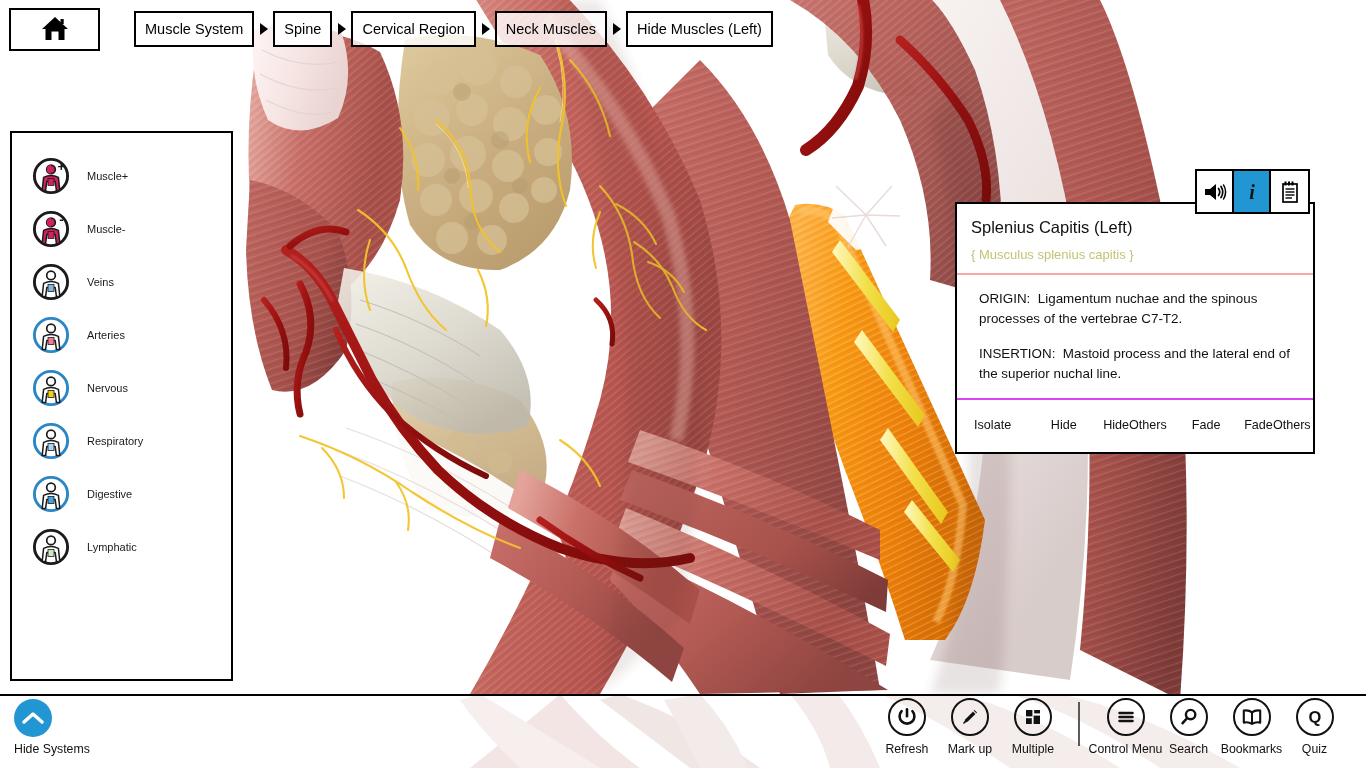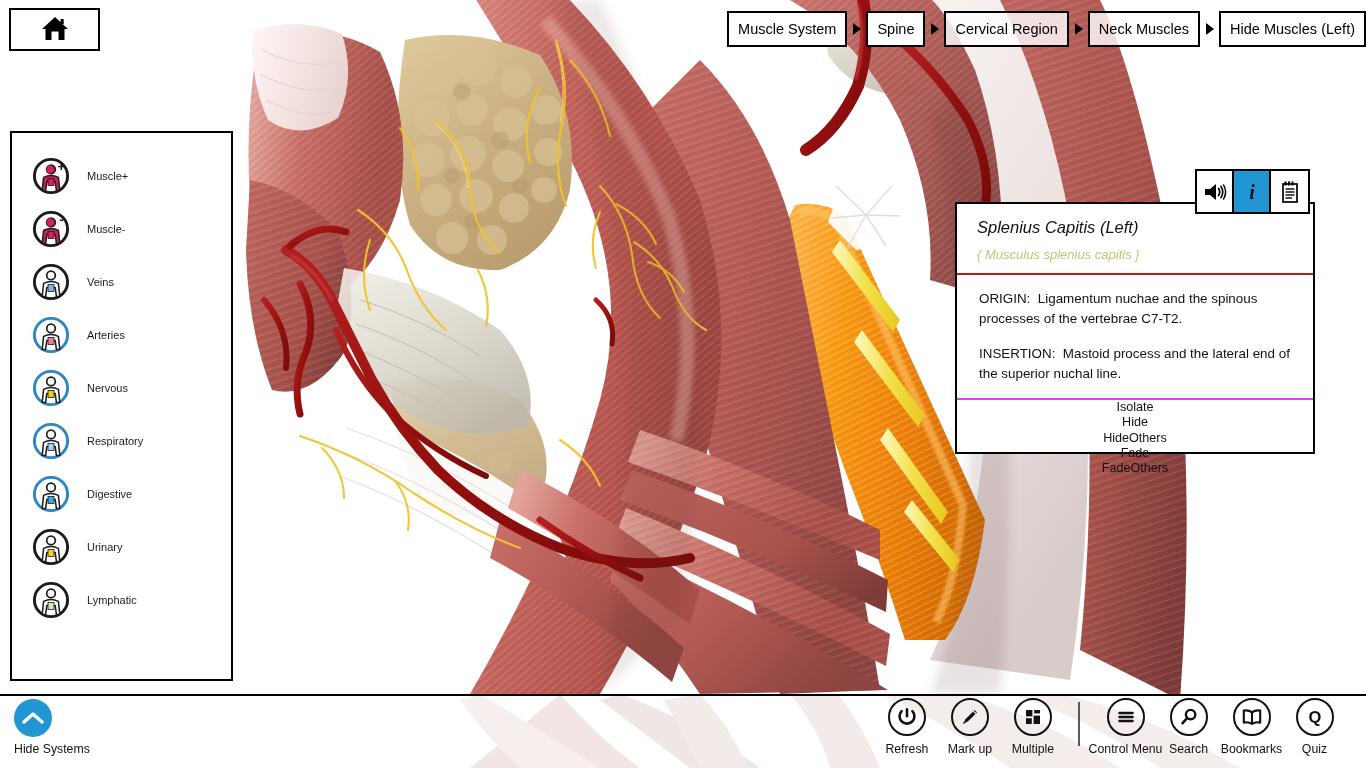--- a/index.html
+++ b/index.html
@@ -25,21 +25,20 @@
   }
   #render svg { position: absolute; top:0; left:0; }
 
   
   #breadcrumb-bar {
     position: absolute; top: 0; left: 0;
     height: 58px; width: 100%;
     display: flex; align-items: center;
     padding-left: 9px;
     z-index: 40;
-    justify-content: space-between;
   }
   .home-btn {
     width: 91px; height: 43px;
     background: #ffffff;
     border: 2px solid #000000;
     display: flex; align-items: center; justify-content: center;
     cursor: pointer;
     margin-right: 34px;
   }
   .crumbs { display: flex; align-items: center; }
@@ -112,23 +111,22 @@
 
   #info-panel {
     position: absolute;
     right: 51px; top: 202px;
     width: 360px;
     border: 2px solid #000000;
     background: #ffffff;
     z-index: 44;
   }
   #info-head {
-    padding: 14px 14px 11px 20px;
-    border-bottom: 2px solid #b91c1c;
-    font-style: italic;
+    padding: 14px 14px 11px 14px;
+    border-bottom: 2px solid #fca5a5;
   }
   #info-title {
     font-size: 16.5px; color: #111; line-height: 1.2;
   }
   #info-latin {
     font-size: 13px;
     color: #c3c377;
     margin-top: 9px;
   }
   #info-body {
@@ -141,21 +139,20 @@
   .info-para {
     font-size: 13.4px;
     color: #111;
     line-height: 1.52;
     margin-bottom: 14px;
   }
   .info-key { }
   #info-actions {
     display: flex;
     height: 52px;
-    flex-direction: column;
   }
   .info-action {
     flex: 1;
     display: flex; align-items: center; justify-content: center;
     text-align: center;
     font-size: 12.6px;
     color: #111;
     line-height: 1.22;
     cursor: pointer;
     padding: 0 2px;
@@ -591,29 +588,20 @@
               <path d="M11.6 20.4 Q19 16.8 26.4 20.4 L27.8 33.4 L24.4 33.4 L23.2 24.6 L14.8 24.6 L13.6 33.4 L10.2 33.4 Z" fill="#ffffff" stroke="#1b1b1b" stroke-width="1.5" stroke-linejoin="round"></path>
               <rect x="16" y="21.4" width="6" height="7" fill="#3FA9E8" stroke="#1b1b1b" stroke-width="0.8"></rect>
             </svg></div>
           <div class="sys-label">Digestive</div>
         </div>
         <div class="sys-item">
           <div class="sys-icon"><svg width="38" height="38" viewBox="0 0 38 38">
               <circle cx="19" cy="19" r="16.6" fill="#fff" stroke="#1b1b1b" stroke-width="2.9"></circle>
               <circle cx="19" cy="12.4" r="4.3" fill="#ffffff" stroke="#1b1b1b" stroke-width="1.7"></circle>
               <path d="M11.6 20.4 Q19 16.8 26.4 20.4 L27.8 33.4 L24.4 33.4 L23.2 24.6 L14.8 24.6 L13.6 33.4 L10.2 33.4 Z" fill="#ffffff" stroke="#1b1b1b" stroke-width="1.5" stroke-linejoin="round"></path>
-              <rect x="16" y="21.4" width="6" height="7" fill="#F2D320" stroke="#1b1b1b" stroke-width="0.8"></rect>
-            </svg></div>
-          <div class="sys-label">Urinary</div>
-        </div>
-        <div class="sys-item">
-          <div class="sys-icon"><svg width="38" height="38" viewBox="0 0 38 38">
-              <circle cx="19" cy="19" r="16.6" fill="#fff" stroke="#1b1b1b" stroke-width="2.9"></circle>
-              <circle cx="19" cy="12.4" r="4.3" fill="#ffffff" stroke="#1b1b1b" stroke-width="1.7"></circle>
-              <path d="M11.6 20.4 Q19 16.8 26.4 20.4 L27.8 33.4 L24.4 33.4 L23.2 24.6 L14.8 24.6 L13.6 33.4 L10.2 33.4 Z" fill="#ffffff" stroke="#1b1b1b" stroke-width="1.5" stroke-linejoin="round"></path>
               <rect x="16" y="21.4" width="6" height="7" fill="#CDE9C0" stroke="#1b1b1b" stroke-width="0.8"></rect>
             </svg></div>
           <div class="sys-label">Lymphatic</div>
         </div>
       </div>
   </div>
 
   <div id="info-tabs">
     <div class="info-tab">
       <svg width="24" height="20" viewBox="0 0 24 20">

